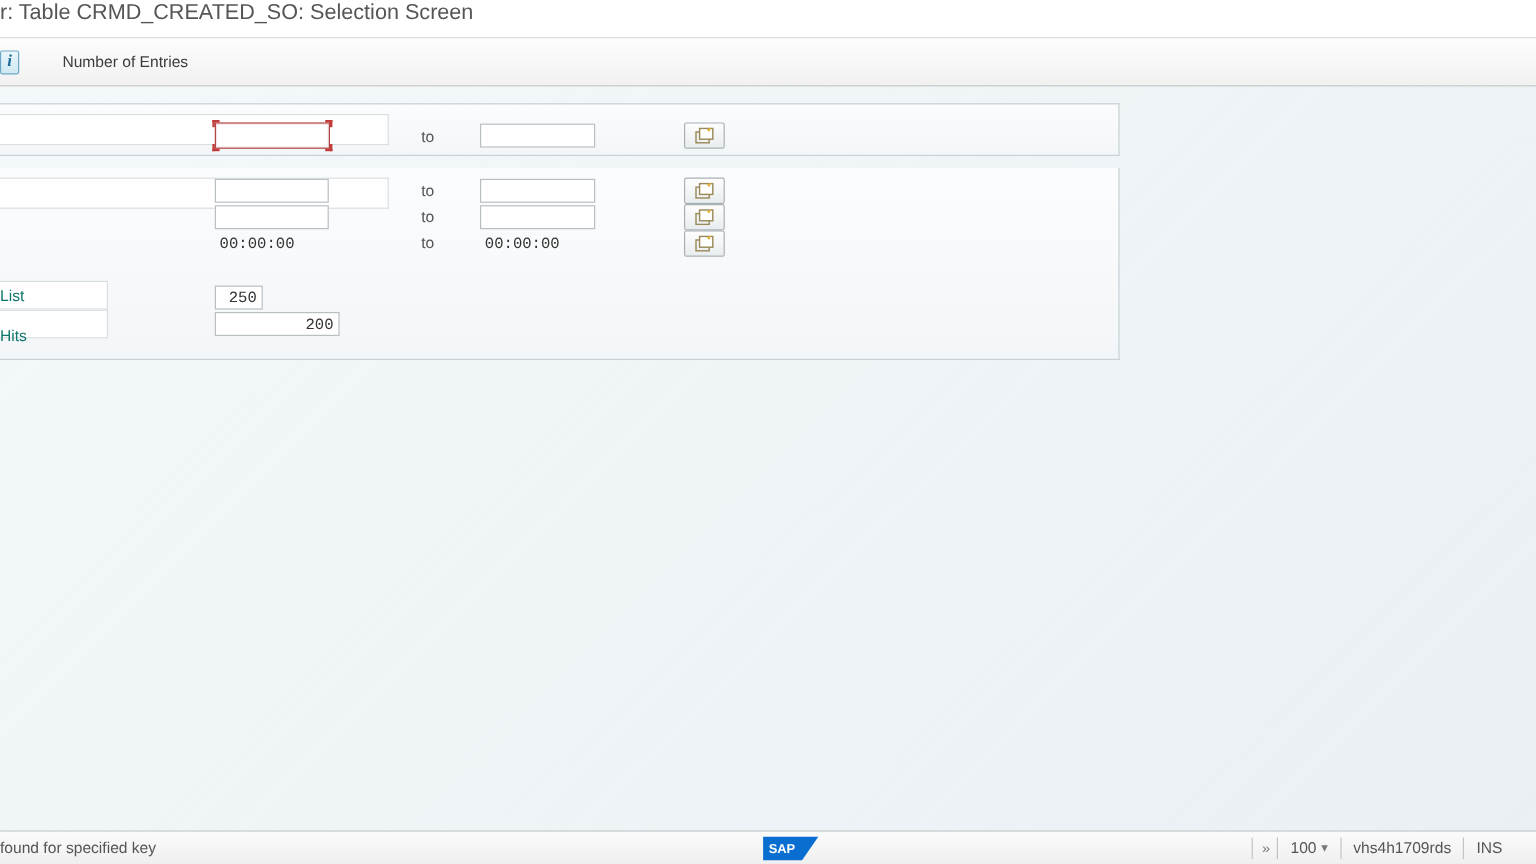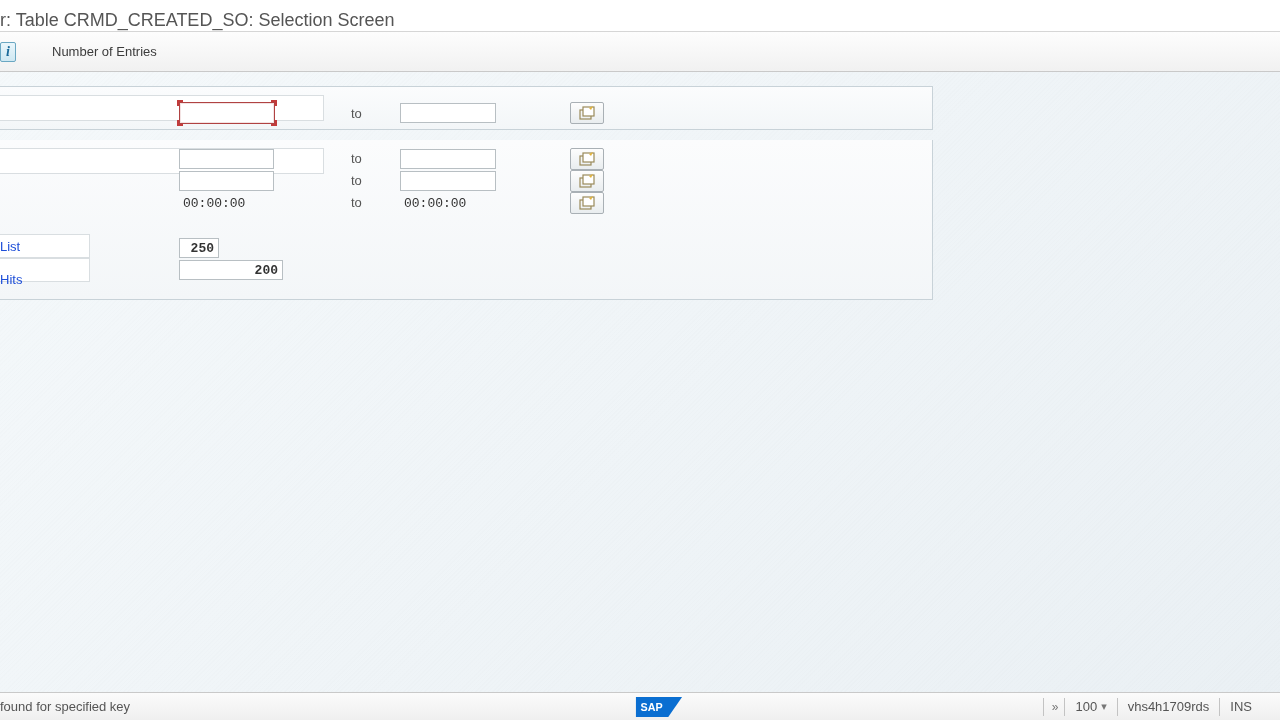--- a/index.html
+++ b/index.html
@@ -10,21 +10,21 @@
     display: flex;
     flex-direction: column;
   }
 
   
   .title-bar {
     height: 32px;
     background: #fff;
     border-bottom: 1px solid #d6d6d6;
     display: flex;
-    align-items: flex-end;
+    align-items: flex-start;
     padding-left: 0;
     font-size: 18px;
     color: #555;
   }
 
   
   .toolbar {
     height: 40px;
     background: linear-gradient(#fdfdfd, #f1f1f1);
     border-bottom: 1px solid #c9c9c9;
@@ -77,37 +77,37 @@
     position: absolute;
     background: #fff;
     border: 1px solid #d9dee1;
     border-left: none;
   }
 
   
   .field-label {
     position: absolute;
     left: 0;
-    color: #1d4ed8;
+    color: #0f766e;
     font-size: 13px;
     text-align: center;
   }
 
   
   .txt {
     position: absolute;
     height: 20px;
     border: 1px solid #b8bfc3;
     background: #fff;
     font-family: "Courier New", monospace;
     font-size: 13px;
     padding: 0 4px;
     color: #333;
   }
-  .txt.right { text-align: right; font-weight: bold; }
+  .txt.right { text-align: right; }
   .txt.left { text-align: left; }
 
   .txt.focus {
     border: 1px solid #b04242;
     outline: none;
     box-shadow: 0 0 0 1px rgba(176,66,66,0.15) inset;
     position: absolute;
   }
   .focus-corner {
     position: absolute;

